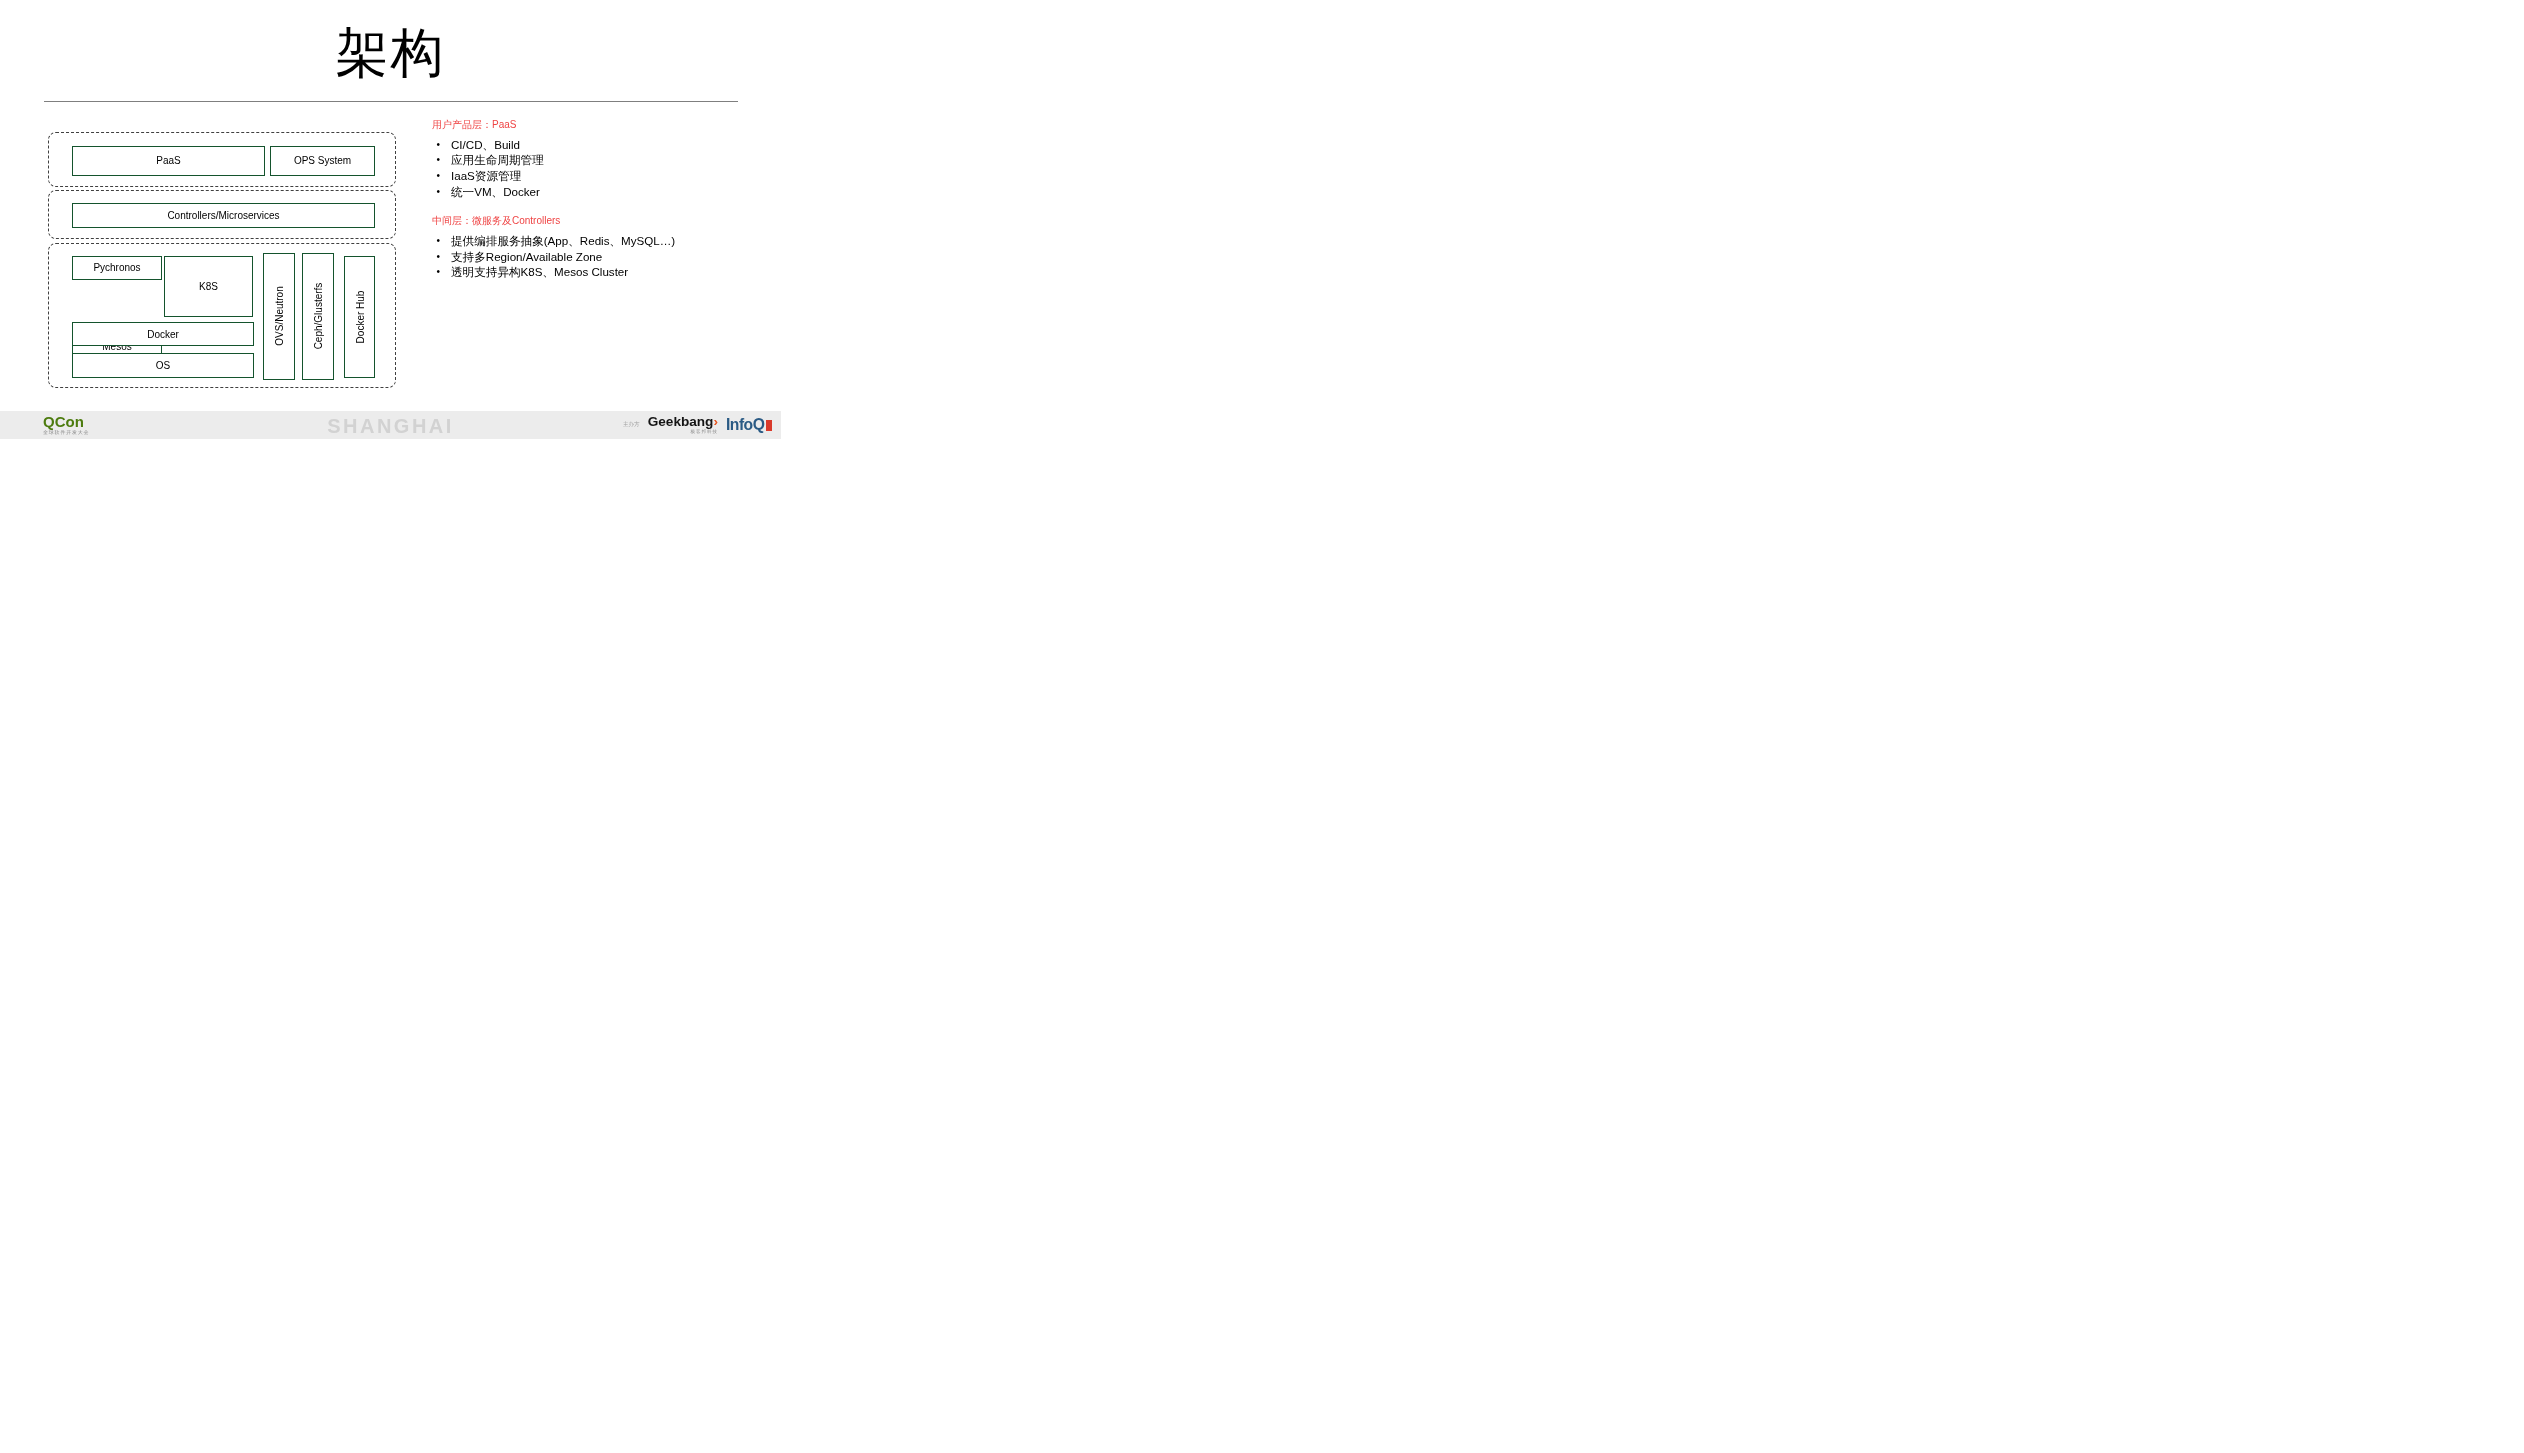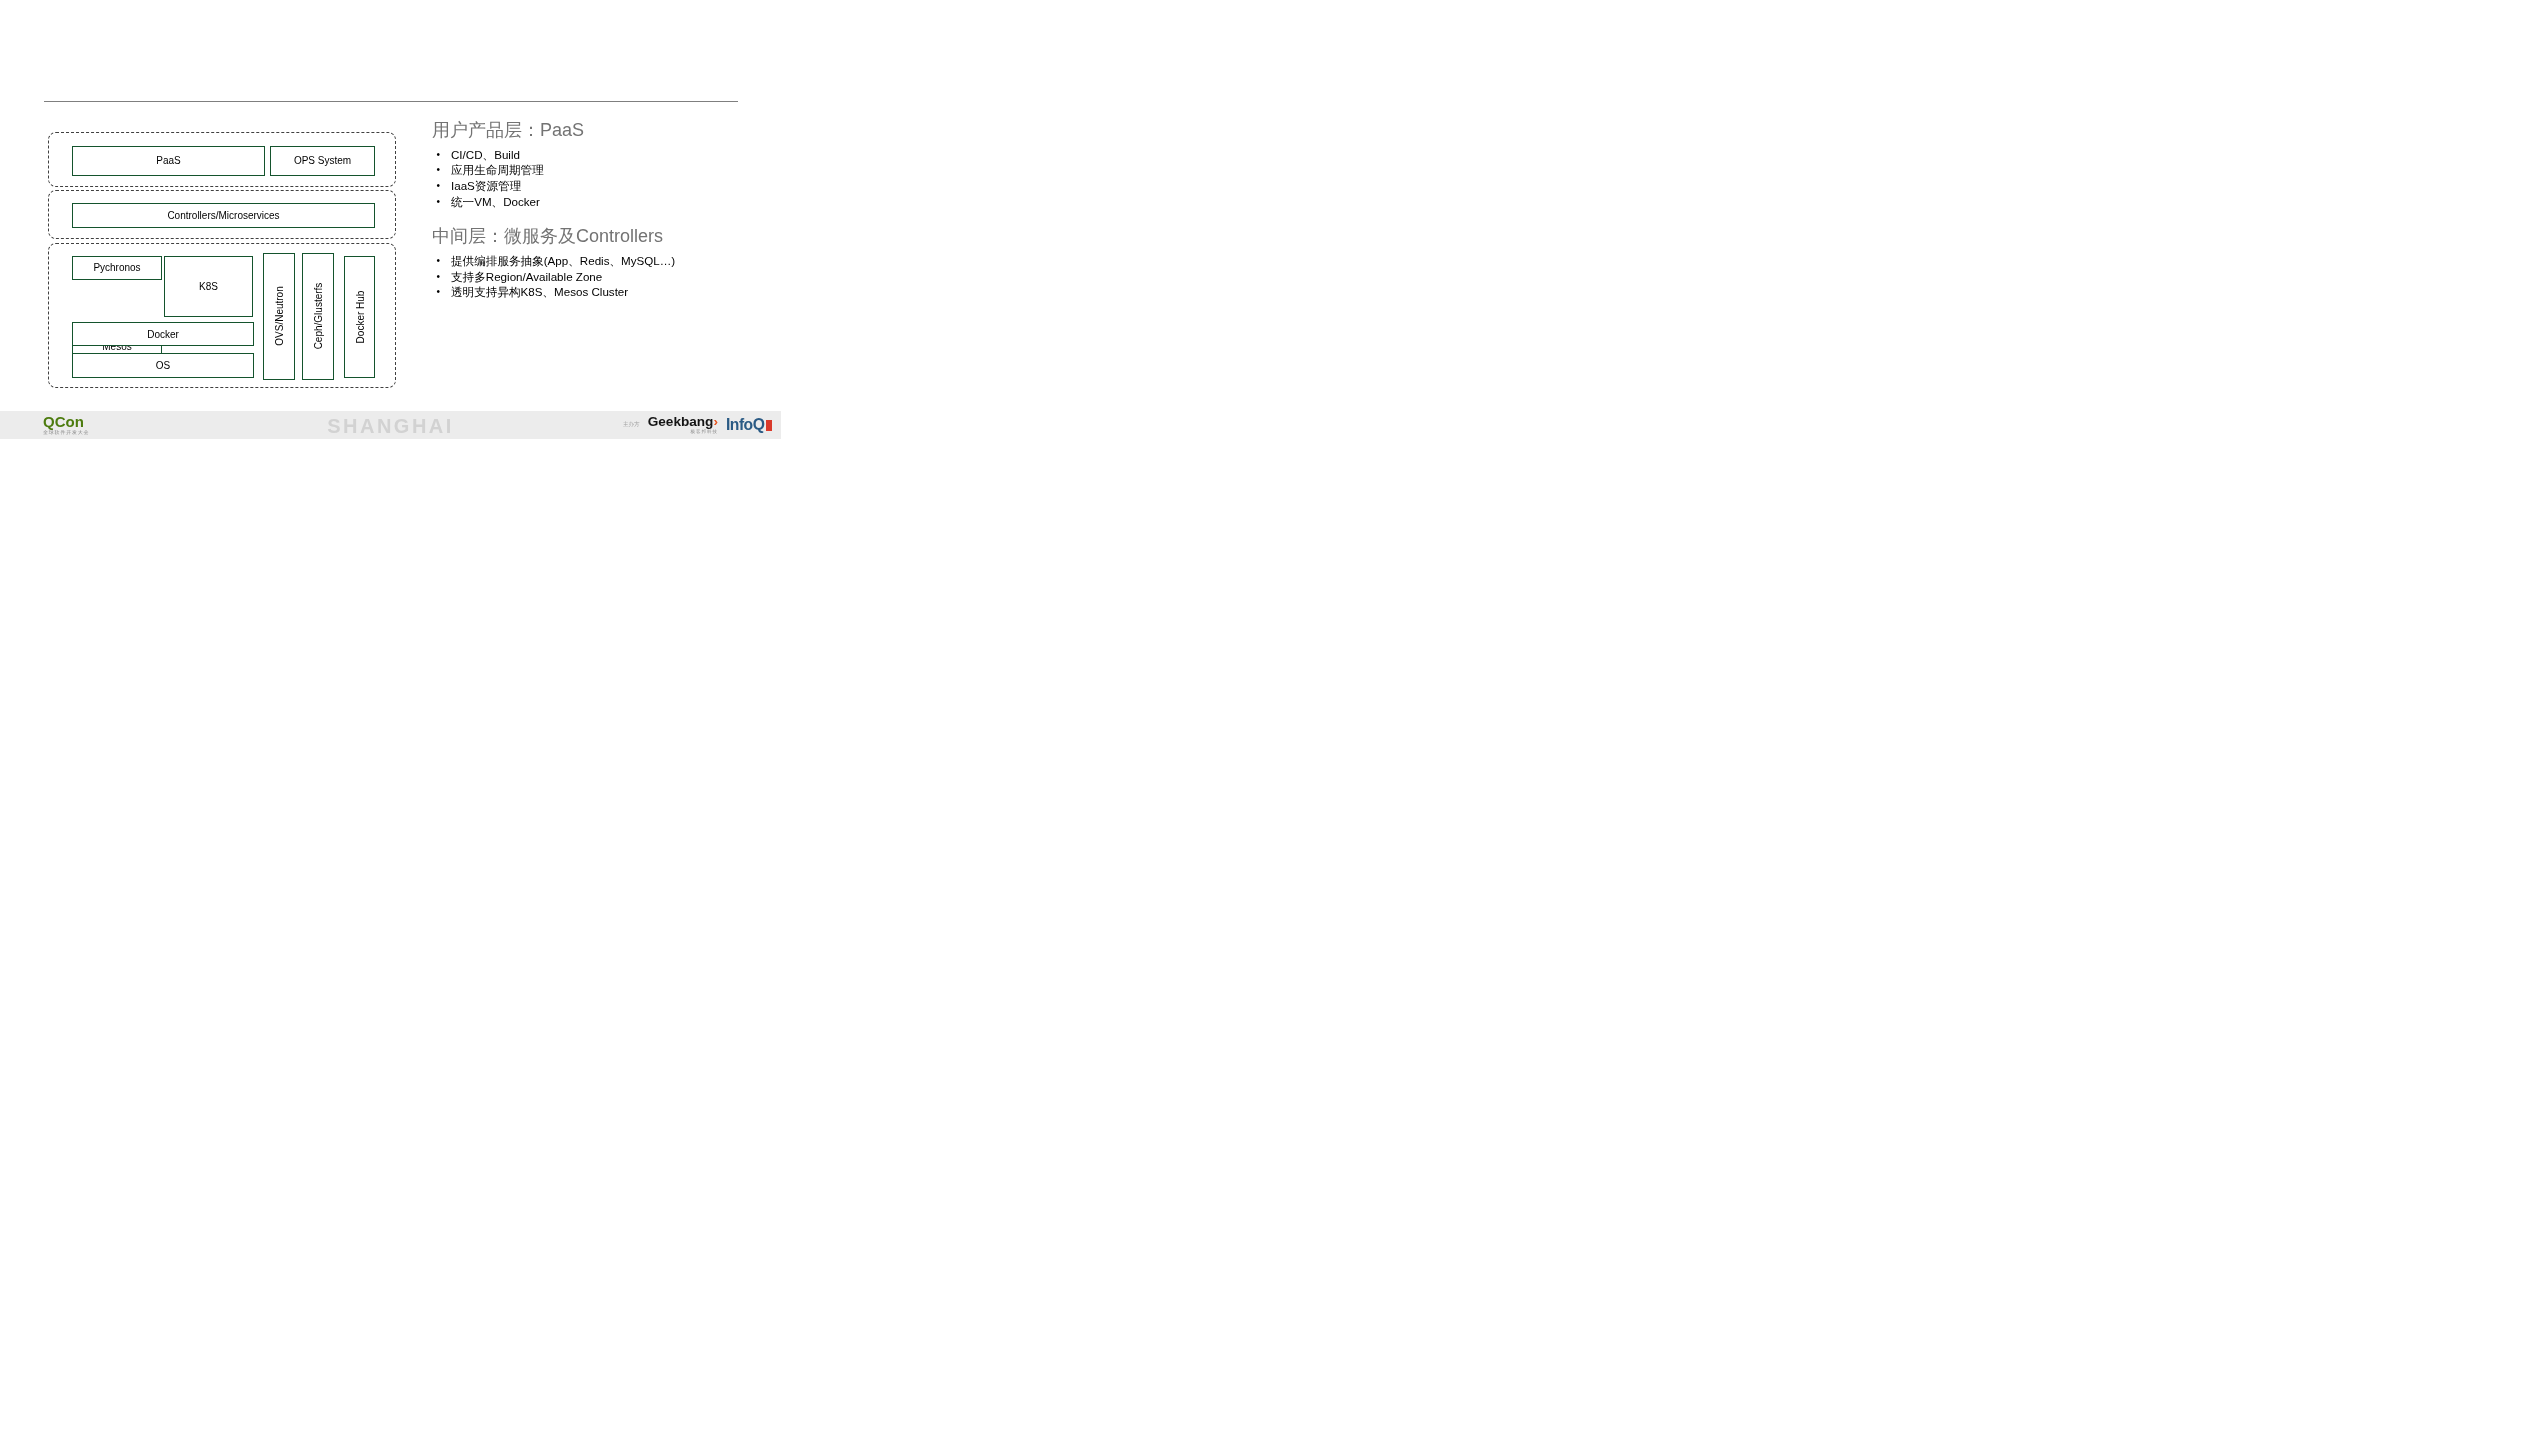--- a/index.html
+++ b/index.html
@@ -75,23 +75,23 @@
 
   
   .notes {
     position: absolute;
     left: 432px; top: 118px;
     width: 327px;
   }
   .note-section { margin-bottom: 15px; }
   .note-heading {
     margin: 0 0 4.5px 0;
-    font-size: 18px;
+    font-size: 10px;
     font-weight: 400;
-    color: #737373;
+    color: #ef4444;
   }
   .bullet {
     position: relative;
     padding-left: 19px;
     font-size: 11.6px;
     line-height: 15.7px;
     white-space: pre-line;
     color: #000;
   }
   .bullet::before {
@@ -145,20 +145,21 @@
   .gb-sub { font-size: 4.5px; color: #8a8a8a; letter-spacing: 1px; align-self: flex-end; margin-top: 1px; }
   .infoq { display: flex; align-items: center; }
   .infoq-text { font-size: 15.7px; font-weight: 700; color: #2a5a84; letter-spacing: -0.5px; }
   .infoq-badge { width: 5.6px; height: 11px; background: #d93a2b; margin-left: 2px; }
 </style>
 </head>
 <body>
 
 <div class="slide">
 
+  <h1 class="title">架构</h1>
   <div class="title-rule"></div>
 
   <div>
 
     <div class="group group-product">
       <div class="box box-paas">PaaS</div>
       <div class="box box-ops">OPS System</div>
     </div>
 
     <div class="group group-middle">

